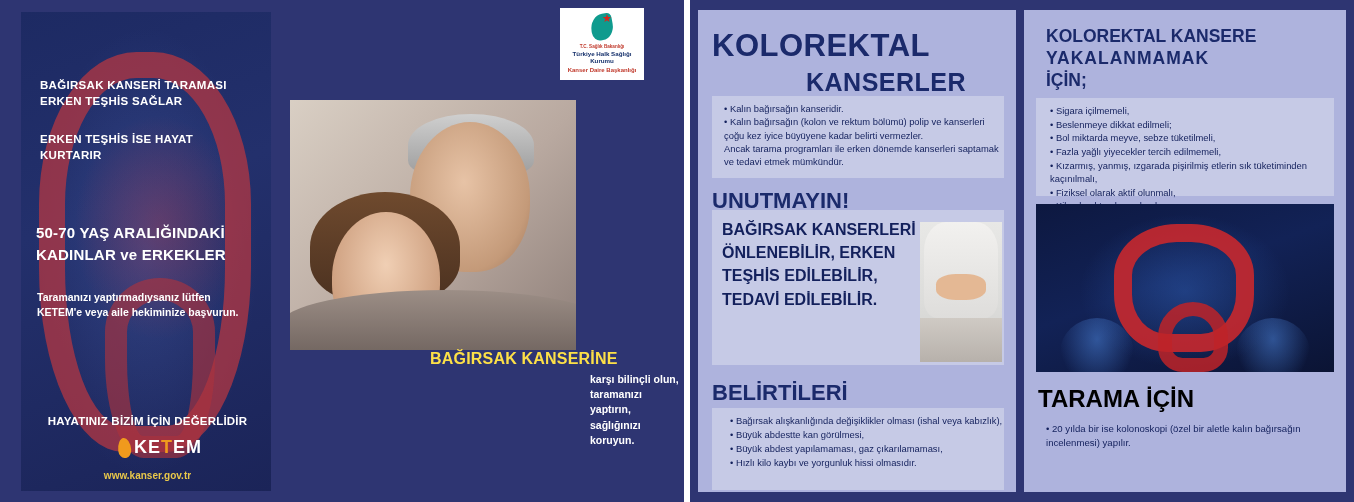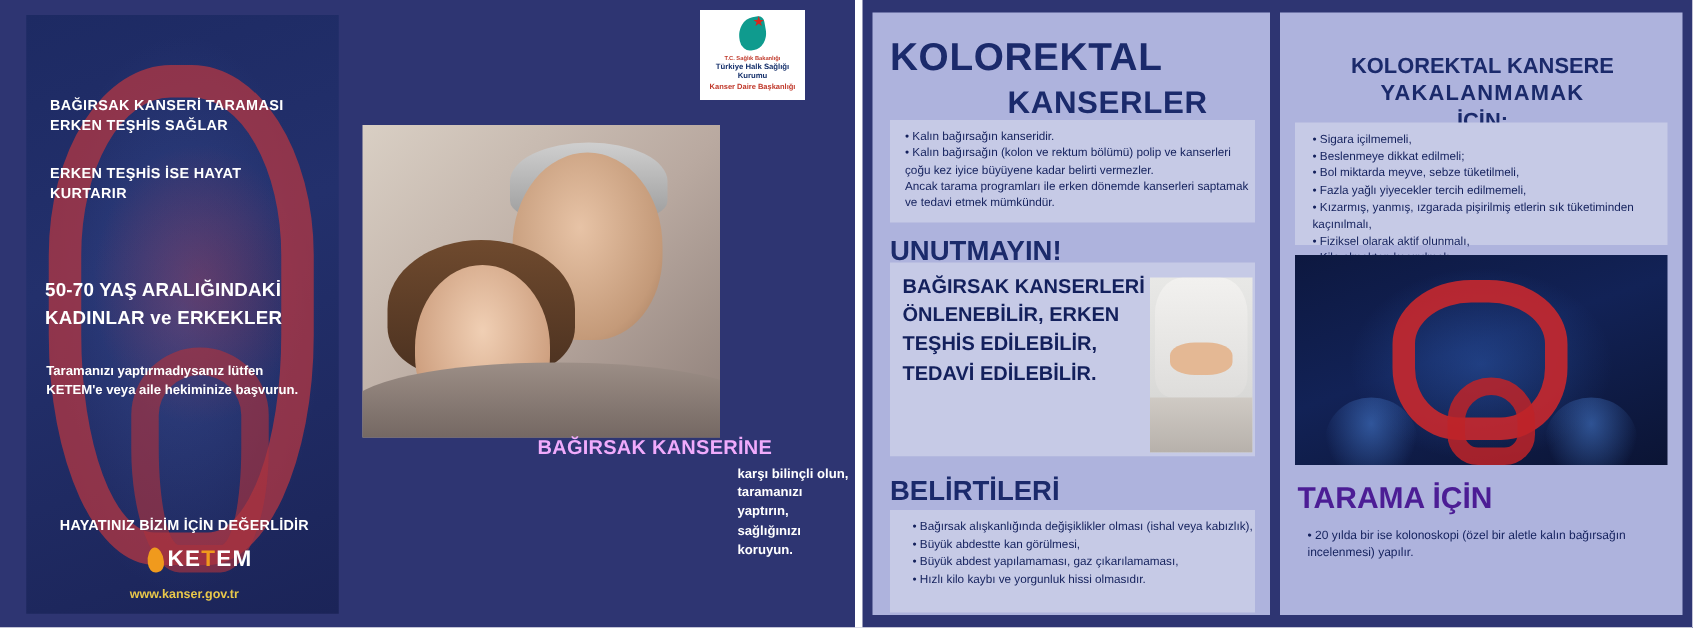--- a/index.html
+++ b/index.html
@@ -152,21 +152,21 @@
     position: absolute;
     left: -10px; bottom: -10px;
     width: 330px; height: 70px;
     background: linear-gradient(180deg, #9c8e86, #6e625d);
     border-radius: 50% 50% 0 0;
   }
   .photo-cap-main {
     position: absolute;
     left: 430px; top: 350px;
     width: 240px;
-    color: #f0abfc;
+    color: #fde047;
     font-size: 16px; font-weight: bold;
     letter-spacing: .2px;
   }
   .photo-cap-sub {
     position: absolute;
     left: 590px; top: 372px;
     width: 90px;
     color: #ffffff;
     font-size: 10.5px; font-weight: bold; line-height: 1.45;
   }
@@ -293,26 +293,25 @@
   .c3-text {
     position: absolute;
     left: 32px; top: 404px; width: 274px;
     color: #13205c;
     font-size: 9.4px; line-height: 1.5;
   }
 
   
   .hdr-d1 {
     position: absolute;
-    left: 22px; top: 32px;
+    left: 22px; top: 16px;
     width: 280px;
     color: #1b2a6b;
     font-size: 17.5px; font-weight: bold;
     line-height: 1.25;
-    text-align: center;
   }
   .hdr-d1 .l2 { display: block; letter-spacing: 1px; }
   .hdr-d1 .l3 { display: block; }
   .box-d1 { left: 12px; top: 88px; width: 298px; height: 98px; }
   .d1-text {
     position: absolute;
     left: 26px; top: 94px; width: 286px;
     color: #13205c;
     font-size: 9.4px; line-height: 1.45;
   }
@@ -346,21 +345,21 @@
     position: absolute; bottom: -16px;
     width: 74px; height: 70px;
     background: radial-gradient(ellipse at 50% 30%, rgba(80,140,230,0.5), rgba(10,20,60,0) 72%);
     border-radius: 50%;
   }
   .colon-photo .hip-l { left: 24px; }
   .colon-photo .hip-r { right: 24px; }
   .hdr-tarama {
     position: absolute;
     left: 14px; top: 375px;
-    color: #4c1d95;
+    color: #000000;
     font-size: 24px; font-weight: bold;
   }
   .d2-text {
     position: absolute;
     left: 22px; top: 412px; width: 288px;
     color: #13205c;
     font-size: 9.6px; line-height: 1.45;
   }
   .d2-text p { margin: 0 0 10px 0; }
 

